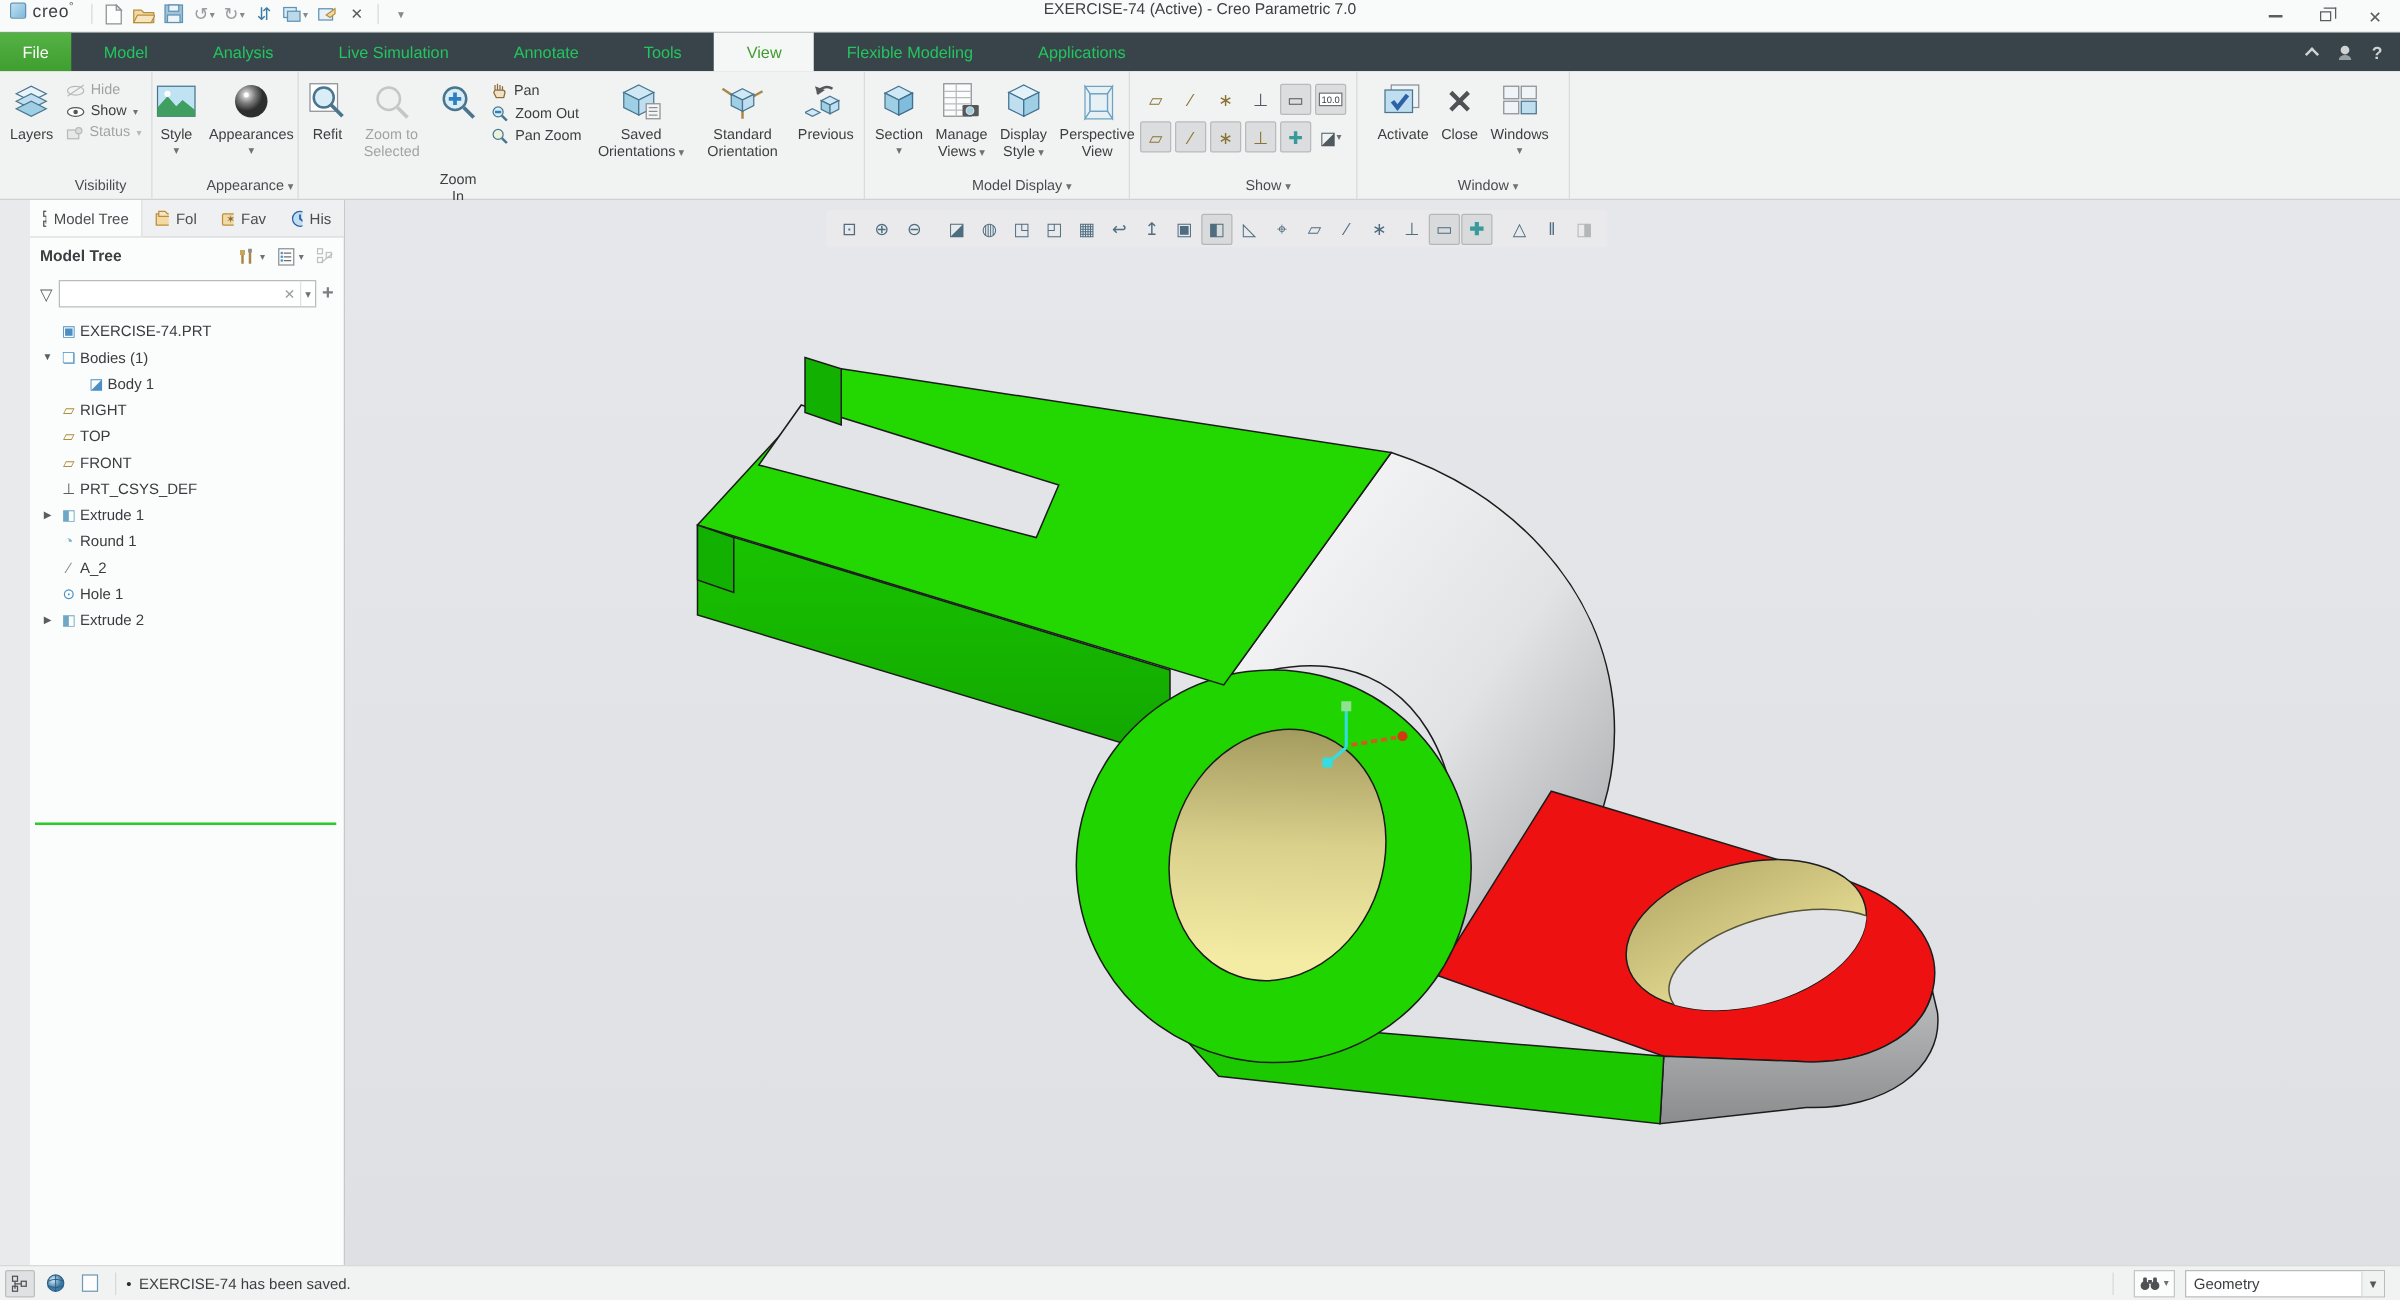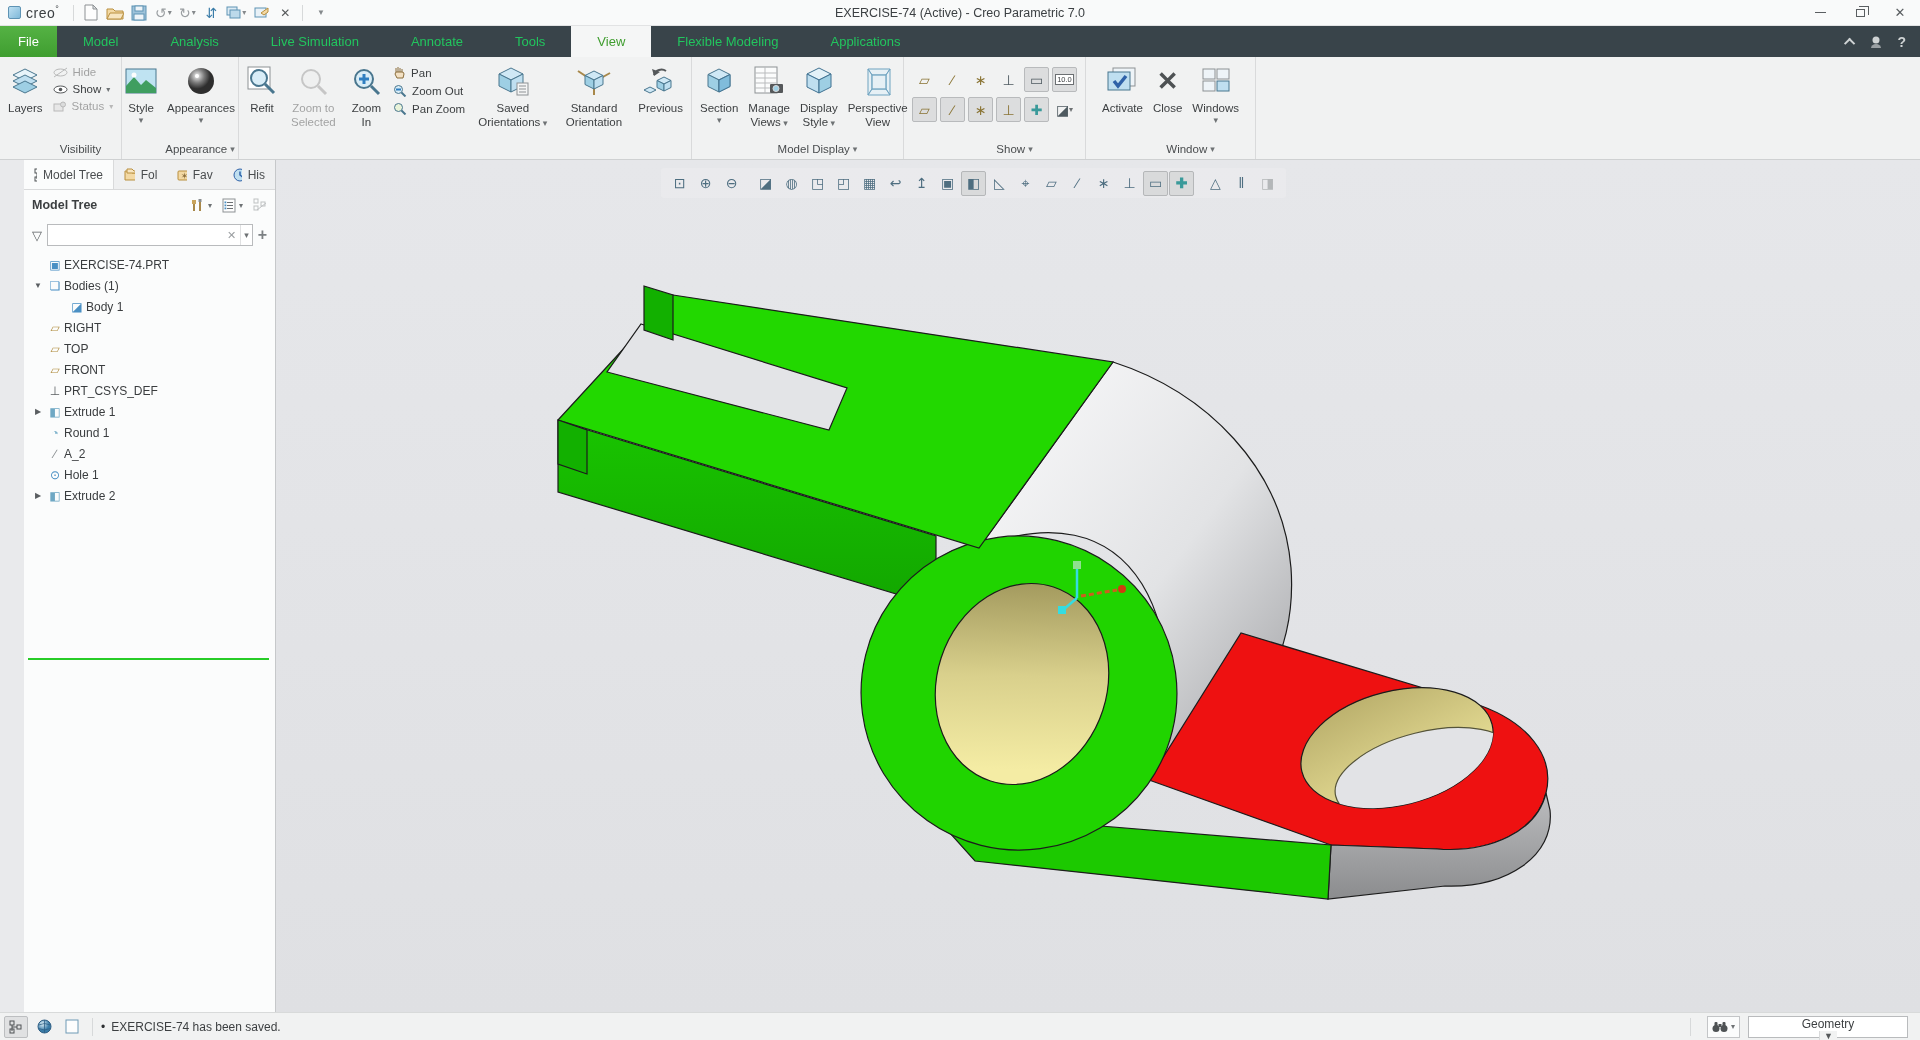--- a/index.html
+++ b/index.html
@@ -2,21 +2,21 @@
 <html><head>
 <meta charset="utf-8">
 <style>
   * { margin:0; padding:0; box-sizing:border-box; }
   html,body { width:1920px; height:1040px; overflow:hidden;
     font-family:"Liberation Sans", sans-serif; background:#e9eaec; }
   .noselect { user-select:none; }
 
   
   #titlebar { position:absolute; left:0; top:0; width:1920px; height:26px;
-    background:#f9fafa; border-bottom:1px solid #e2e3e4; display:flex; align-items:center; }
+    background:#f9fafa; border-bottom:1px solid #e2e3e4; display:flex; align-items:flex-start; }
   #logo { display:flex; align-items:center; gap:5px; padding:0 10px 0 8px; }
   .logo-box { width:13px; height:13px; background:linear-gradient(135deg,#bfe0f2,#7fb9d9);
     border:1px solid #5e93b4; border-radius:2px; }
   .logo-text { font-size:14px; color:#3c4043; letter-spacing:.5px; }
   .logo-text::after { content:"\00b0"; font-size:9px; vertical-align:super; }
   #qat { display:flex; align-items:center; gap:2px; }
   .qbtn { height:22px; min-width:22px; display:flex; align-items:center; justify-content:center;
     border-radius:2px; color:#6b6f72; font-size:14px; padding:0 2px; }
   .qbtn .dd { font-size:8px; color:#85898c; margin-left:1px; }
   .qsep { width:1px; height:16px; background:#d7d9da; margin:0 4px; }
@@ -115,21 +115,21 @@
   .stbtn { width:24px; height:22px; margin-left:4px; display:flex; align-items:center; justify-content:center;
     border:1px solid transparent; border-radius:2px; }
   .stbtn.pressed { background:#e0e1e2; border-color:#bcbec0; }
   .stsep { width:1px; height:18px; background:#d7d9da; margin:0 8px; }
   #status-msg { font-size:12px; color:#3c3f41; }
   #status-msg .bullet { color:#2c2f31; margin-right:6px; }
   #statusbar-right { margin-left:auto; display:flex; align-items:center; gap:8px; padding-right:12px; }
   #find-box { display:flex; align-items:center; border:1px solid #c3c5c7; background:#fbfcfc; height:22px; padding:0 4px; gap:3px; }
   #find-box .dd { font-size:8px; color:#6e7274; }
   #filter-select { width:160px; height:22px; background:#fff; border:1px solid #b9bbbd; display:flex;
-    align-items:center; font-size:12px; color:#3c3f41;flex-direction:column; }
+    align-items:center; font-size:12px; color:#3c3f41; }
   #filter-select .val { flex:1; padding:0 6px; }
   #filter-select .dd { width:18px; height:100%; border-left:1px solid #d9dadb; display:flex;
     align-items:center; justify-content:center; font-size:9px; color:#55585a; background:#f1f2f2; }
 
   svg text { font-family:"Liberation Sans", sans-serif; }
 </style>
 </head>
 <body class="noselect">
 
 <div id="titlebar">
@@ -307,21 +307,21 @@
       </div>
       <div class="rbtn disabled" style="width:68px;">
         <span class="ricon">
           <svg width="30" height="30">
               <circle cx="13" cy="13" r="9" fill="#ededee" stroke="#8d9194" stroke-width="2"></circle>
               <line x1="20" y1="20" x2="28" y2="28" stroke="#8d9194" stroke-width="3"></line>
             </svg>
         </span>
         <span class="rlabel">Zoom to Selected</span>
       </div>
-      <div class="rbtn" style="width:46px;">
+      <div class="rbtn" style="width:46px;gap:36px;">
         <span class="ricon">
           <svg width="30" height="30">
               <circle cx="13" cy="13" r="9" fill="#d9edf7" stroke="#49768e" stroke-width="2"></circle>
               <line x1="8" y1="13" x2="18" y2="13" stroke="#2f7fc1" stroke-width="3"></line>
               <line x1="13" y1="8" x2="13" y2="18" stroke="#2f7fc1" stroke-width="3"></line>
               <line x1="20" y1="20" x2="28" y2="28" stroke="#49768e" stroke-width="3"></line>
             </svg>
         </span>
         <span class="rlabel">Zoom In</span>
       </div>

